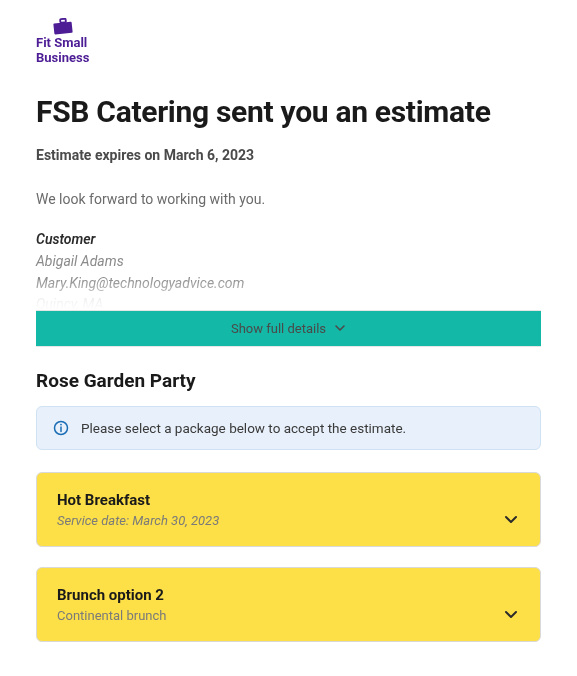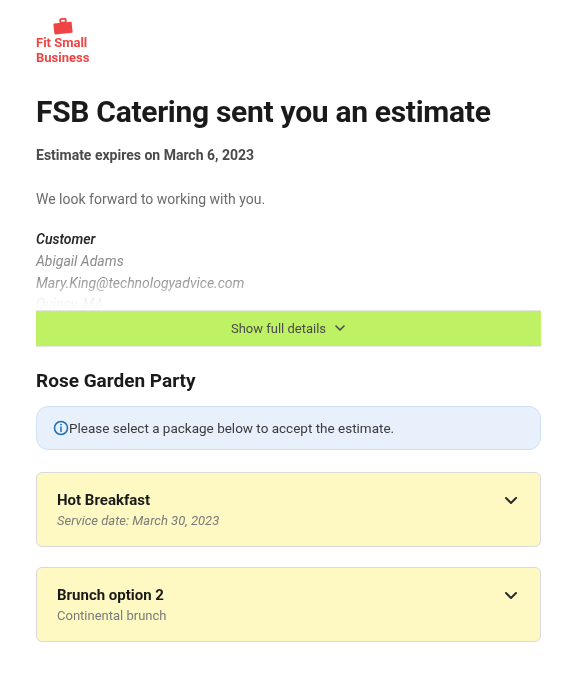--- a/index.html
+++ b/index.html
@@ -10,21 +10,21 @@
     body {
       font-family: -apple-system, BlinkMacSystemFont, "Segoe UI", Roboto, Helvetica, Arial, sans-serif;
       background: #ffffff;
       color: #1a1a1a;
       width: 577px;
       padding: 18px 36px 40px 36px;
     }
     .logo {
       display: inline-block;
       margin-bottom: 28px;
-      color: #ef4444;
+      color: #4c1d95;
     }
     .logo-top-icon {
       display: block;
       width: 22px;
       height: 16px;
       margin: 0 auto 2px auto;
     }
     .logo-text {
       font-size: 13px;
       font-weight: 700;
@@ -86,63 +86,64 @@
       padding: 10px 0;
       font-size: 13px;
       color: #4a4a4a;
       cursor: pointer;
       display: flex;
       align-items: center;
       justify-content: center;
       gap: 8px;
       margin-top: -6px;
       position: relative;
-      background: #bef264;
+      background: #14b8a6;
     }
     .chevron-icon {
       width: 12px;
       height: 12px;
       display: inline-block;
     }
     .chevron-icon svg {
       display: block;
     }
     h2.section-title {
       font-size: 19px;
       font-weight: 700;
       color: #1a1a1a;
       margin: 22px 0 14px 0;
     }
     .info-banner {
       background: #e8f1fb;
       border: 1px solid #cfe2f4;
-      border-radius: 12px;
+      border-radius: 6px;
       padding: 13px 16px;
       display: flex;
       align-items: center;
+      gap: 12px;
       font-size: 13.5px;
       color: #3a3a3a;
       margin-bottom: 22px;
     }
     .info-icon {
       width: 16px;
       height: 16px;
       flex-shrink: 0;
       color: #1a6db5;
     }
     .package-card {
       border: 1px solid #d9d9d9;
       border-radius: 6px;
       padding: 18px 20px;
       display: flex;
-      align-items: flex-start;
+      align-items: flex-end;
       justify-content: space-between;
       cursor: pointer;
       margin-bottom: 20px;
-      background: #fef9c3;
+      background: #fde047;
     }
     .package-title {
       font-size: 15px;
       font-weight: 700;
       color: #1a1a1a;
       margin-bottom: 4px;
     }
     .package-sub {
       font-size: 13px;
       color: #7a7a7a;

